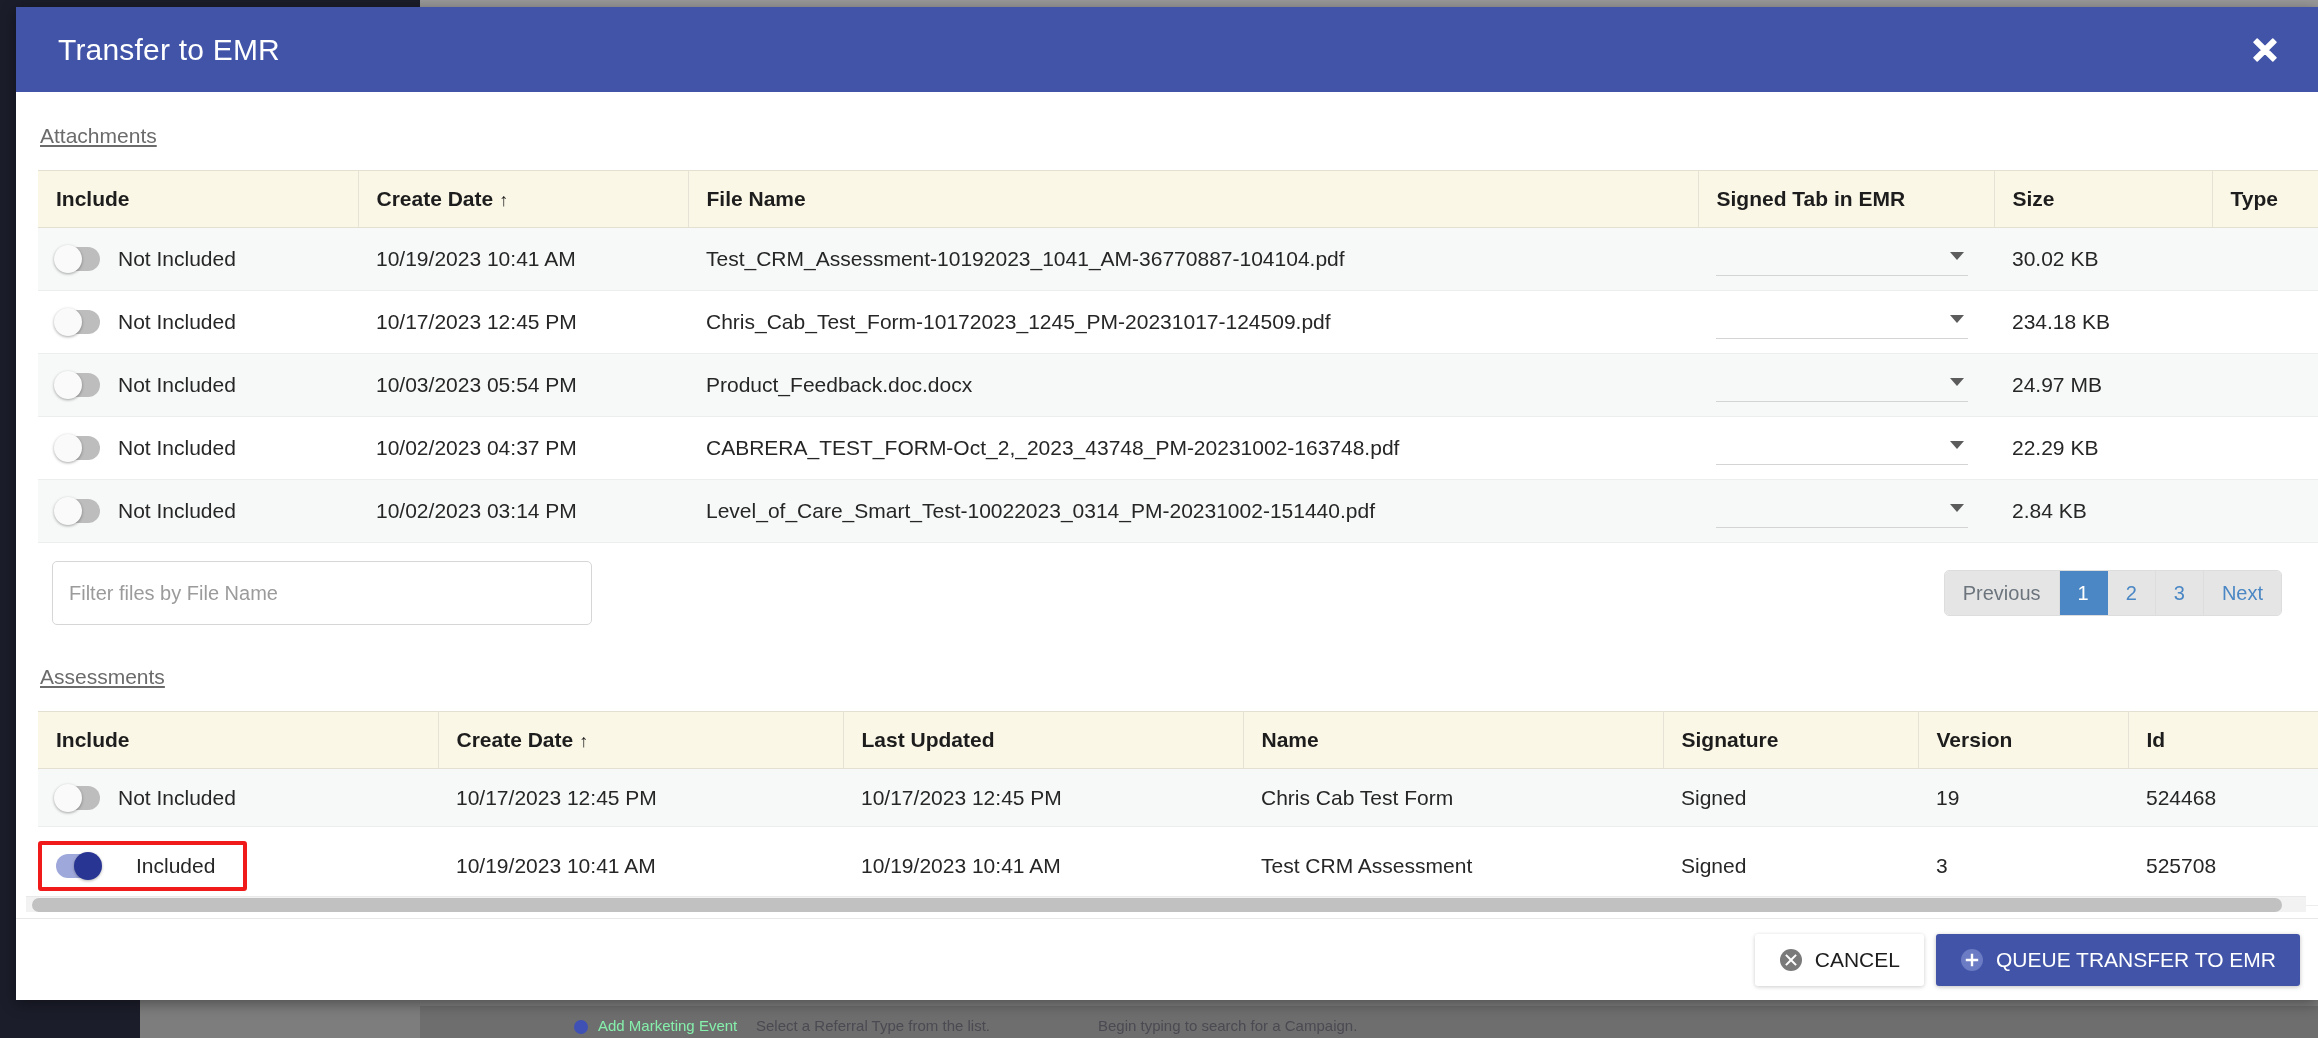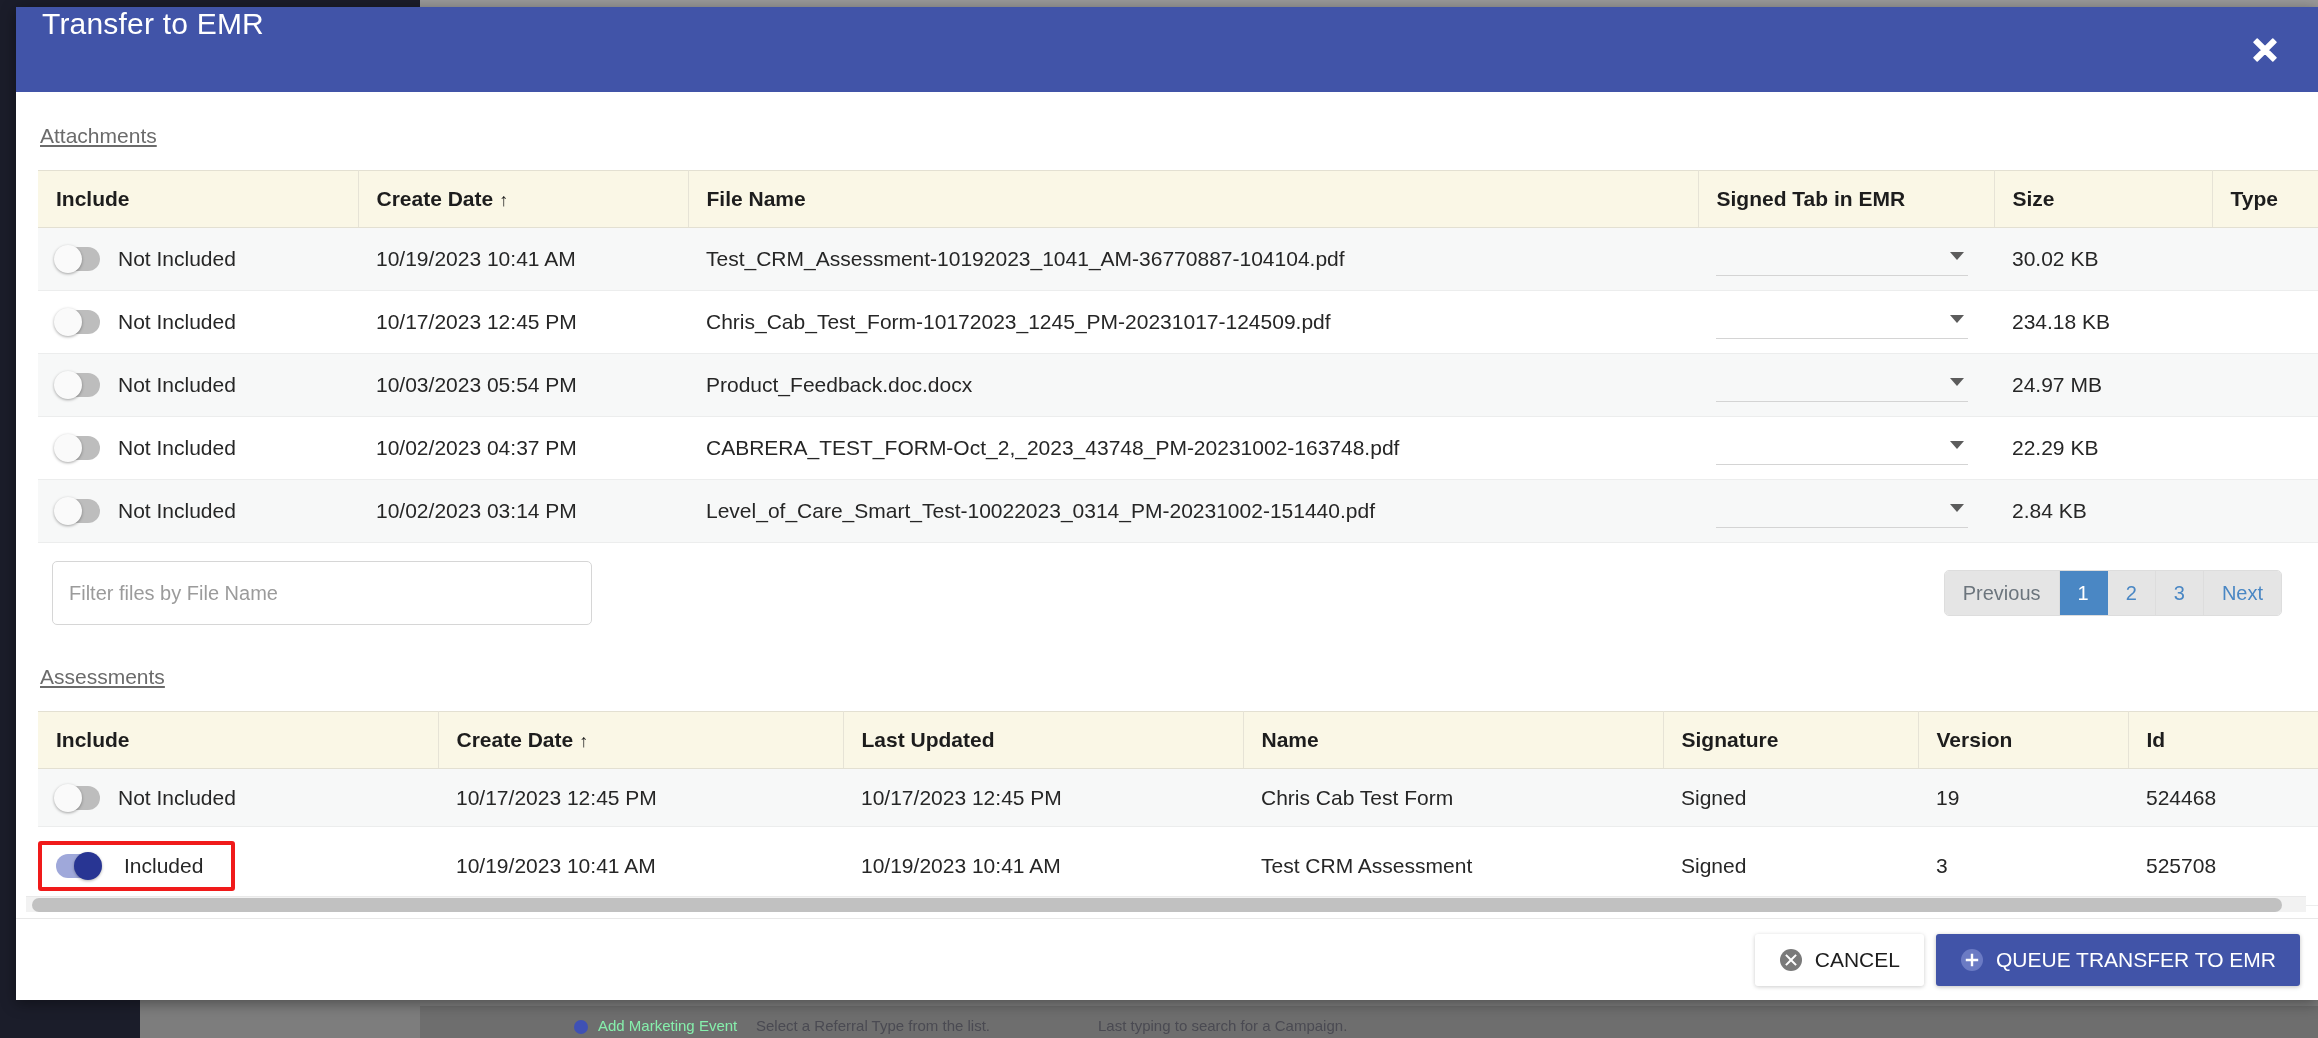--- a/index.html
+++ b/index.html
@@ -48,22 +48,22 @@
     position: absolute;
     left: 16px; top: 7px;
     width: 2302px; height: 993px;
     background: #ffffff;
     box-shadow: 0 3px 14px rgba(0,0,0,.4);
     display: flex; flex-direction: column;
   }
   .modal-header {
     height: 85px;
     background: #4154a8;
-    display: flex; align-items: flex-start;
-    padding: 0 36px 0 26px;
+    display: flex; align-items: center;
+    padding: 0 36px 0 42px;
     flex: 0 0 auto;
     position: relative;
   }
   .modal-title {
     color: #ffffff;
     font-size: 30px;
     font-weight: 400;
     letter-spacing: .2px;
   }
   .close-btn {
@@ -159,21 +159,21 @@
     box-shadow: 0 1px 3px rgba(0,0,0,.35);
     transition: none;
   }
   .switch.on { background: #9fa8da; }
   .switch.on .knob { left: auto; right: -2px; background: #283593; box-shadow: 0 1px 3px rgba(0,0,0,.3); }
   .toggle-label { font-size: 21px; color: #262626; }
 
   .highlight-box {
     display: inline-flex;
     align-items: center;
-    gap: 24px;
+    gap: 36px;
     border: 4px solid #f01a1a;
     border-radius: 3px;
     padding: 9px 28px 9px 14px;
     margin-left: -18px;
     background: #ffffff;
   }
 
   
   .emr-select {
     position: relative;
@@ -299,21 +299,21 @@
 </style>
 </head>
 <body>
 
 <div class="backdrop"></div>
 <div class="backdrop-left"></div>
 <div class="backdrop-topstrip"></div>
 <div class="backdrop-bottom"></div>
 <div class="backdrop-bottom-inner"></div>
 <div class="ghost-text" style="left:756px; top:1017px;">Select a Referral Type from the list.</div>
-<div class="ghost-text" style="left:1098px; top:1017px;">Last typing to search for a Campaign.</div>
+<div class="ghost-text" style="left:1098px; top:1017px;">Begin typing to search for a Campaign.</div>
 <div class="ghost-blue-dot" style="left:574px; top:1020px;"></div>
 <div class="ghost-text" style="left:598px; top:1017px; color:#86efac;">Add Marketing Event</div>
 
 <div class="modal">
 
   <div class="modal-header">
     <div class="modal-title">Transfer to EMR</div>
     <button class="close-btn" aria-label="Close">
       <svg width="34" height="34" viewBox="0 0 34 34">
         <path d="M6 9.2 L9.2 6 L17 13.8 L24.8 6 L28 9.2 L20.2 17 L28 24.8 L24.8 28 L17 20.2 L9.2 28 L6 24.8 L13.8 17 Z" fill="#ffffff" stroke="#ffffff" stroke-width="1.6" stroke-linejoin="round"></path>

